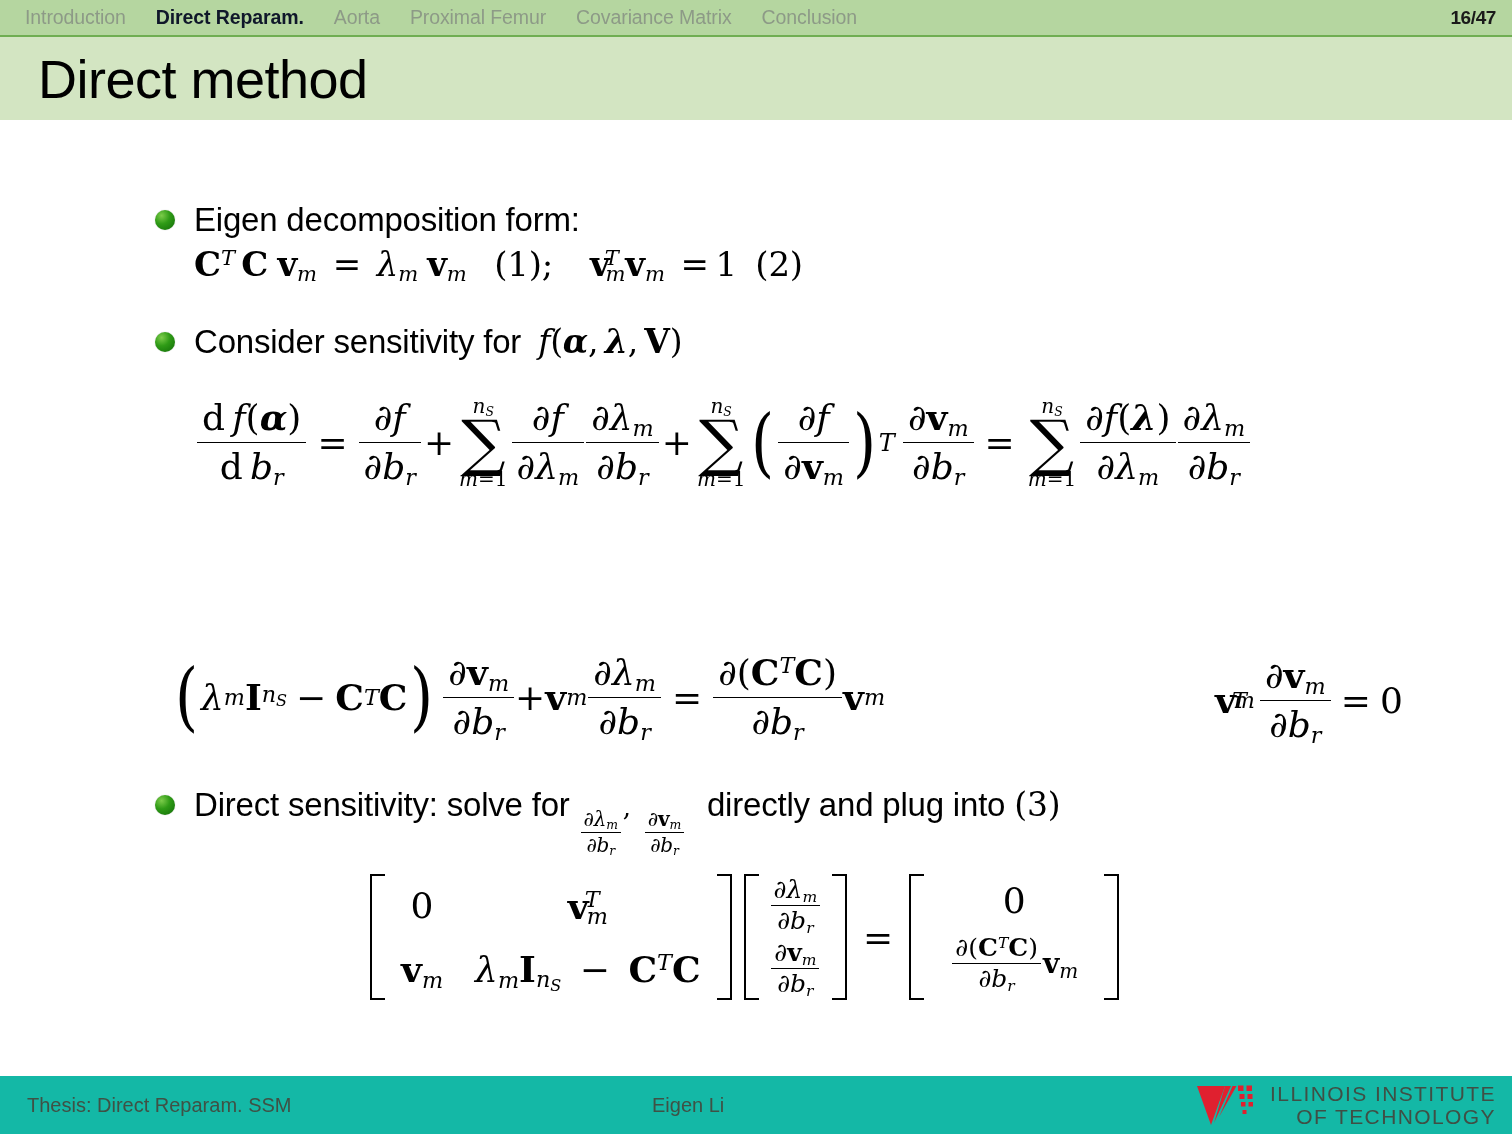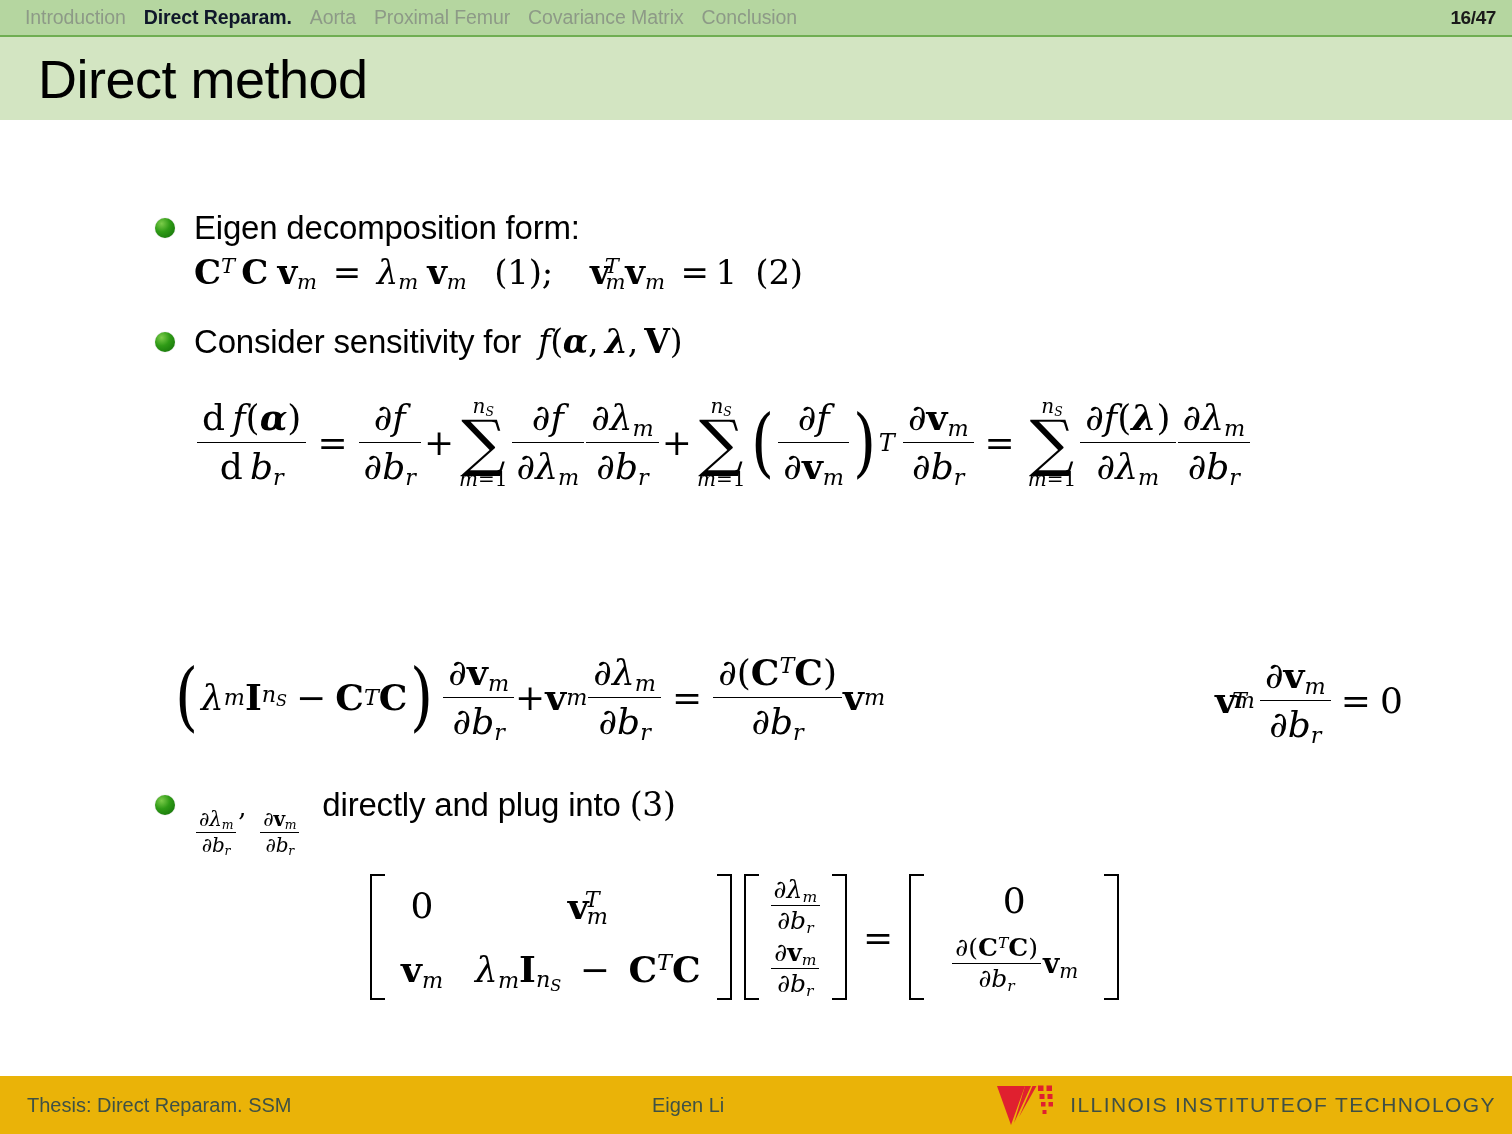--- a/index.html
+++ b/index.html
@@ -24,21 +24,21 @@
     background: #b5d6a0;
     border-bottom: 2px solid #6fae52;
     box-sizing: border-box;
     display: flex;
     align-items: center;
   }
   #nav-items {
     display: flex;
     align-items: center;
     margin-left: 16px;
-    gap: 0px;
+    gap: 12px;
   }
   .nav-item {
     font-size: 19.5px;
     color: #8d9a87;
     padding: 0 9px;
     white-space: nowrap;
     letter-spacing: -0.1px;
     cursor: pointer;
   }
   .nav-item.active {
@@ -237,21 +237,21 @@
     font-size: 36px;
     vertical-align: middle;
   }
 
   
   #footer {
     position: absolute;
     left: 0; top: 1076px;
     width: 1512px;
     height: 58px;
-    background: #eab308;
+    background: #14b8a6;
     display: flex;
     align-items: center;
   }
   #footer-left {
     position: absolute;
     left: 27px;
     font-size: 20px;
     color: #3f5145;
   }
   #footer-center {
@@ -267,21 +267,21 @@
     align-items: center;
     gap: 13px;
   }
   #logo-mark {
     width: 62px;
     height: 44px;
     position: relative;
   }
   #logo-text {
     display: flex;
-    flex-direction: row;
+    flex-direction: column;
     line-height: 1.1;
     color: #3f4f45;
     font-size: 21px;
     letter-spacing: 1.4px;
   }
   #logo-text .l2 { text-align: right; }
 </style>
 </head>
 <body>
 
@@ -296,21 +296,21 @@
   </div>
   <span id="page-number">16/47</span>
 </div>
 
 <div id="title-band">
   <div id="slide-title">Direct method</div>
 </div>
 
 <div id="body-area">
 
-  <div class="bullet-row" style="left:155px; top:63px;">
+  <div class="bullet-row" style="left:155px; top:55px;">
     <span class="bullet-dot"></span>
     <div class="bullet-body">
       <div class="btxt">Eigen decomposition form:</div>
       <div class="btxt" style="margin-top:4px; font-size:34px;">
         <span class="mb">C</span><sup class="m">T</sup><span class="mb"> C</span>&nbsp;<span class="mb">v</span><sub class="m">m</sub>
         <span class="mu"> = </span>
         <span class="m">λ</span><sub class="m">m</sub>&nbsp;<span class="mb">v</span><sub class="m">m</sub>
         &nbsp;&nbsp;<span class="mu">(1);</span>&nbsp;&nbsp;&nbsp;
         <span class="mb">v</span><sup class="m" style="margin-left:-5px">T</sup><sub class="m" style="margin-left:-13px">m</sub><span class="mb">v</span><sub class="m">m</sub>
         <span class="mu"> = 1</span>&nbsp;&nbsp;<span class="mu">(2)</span>
@@ -440,20 +440,21 @@
       <span class="den"><span class="mu">∂</span><span class="m">b</span><sub class="m">r</sub></span>
     </span>
     <span class="mu" style="margin:0 9px;">=</span>
     <span class="mu">0</span>
   </div>
 
   <div class="bullet-row" style="left:155px; top:640px;">
     <span class="bullet-dot"></span>
     <div class="bullet-body">
       <div class="btxt">
+        <span>Direct sensitivity: solve for</span>
         <span class="frac" style="font-size:20px; font-family:'DejaVu Serif',serif;">
           <span class="num"><span class="mu">∂</span><span class="m">λ</span><sub class="m">m</sub></span>
           <span class="bar"></span>
           <span class="den"><span class="mu">∂</span><span class="m">b</span><sub class="m">r</sub></span>
         </span><span class="mu" style="font-size:26px;">,</span>
         <span class="frac" style="font-size:20px; font-family:'DejaVu Serif',serif; margin-left:5px;">
           <span class="num"><span class="mu">∂</span><span class="mb">v</span><sub class="m">m</sub></span>
           <span class="bar"></span>
           <span class="den"><span class="mu">∂</span><span class="m">b</span><sub class="m">r</sub></span>
         </span>

